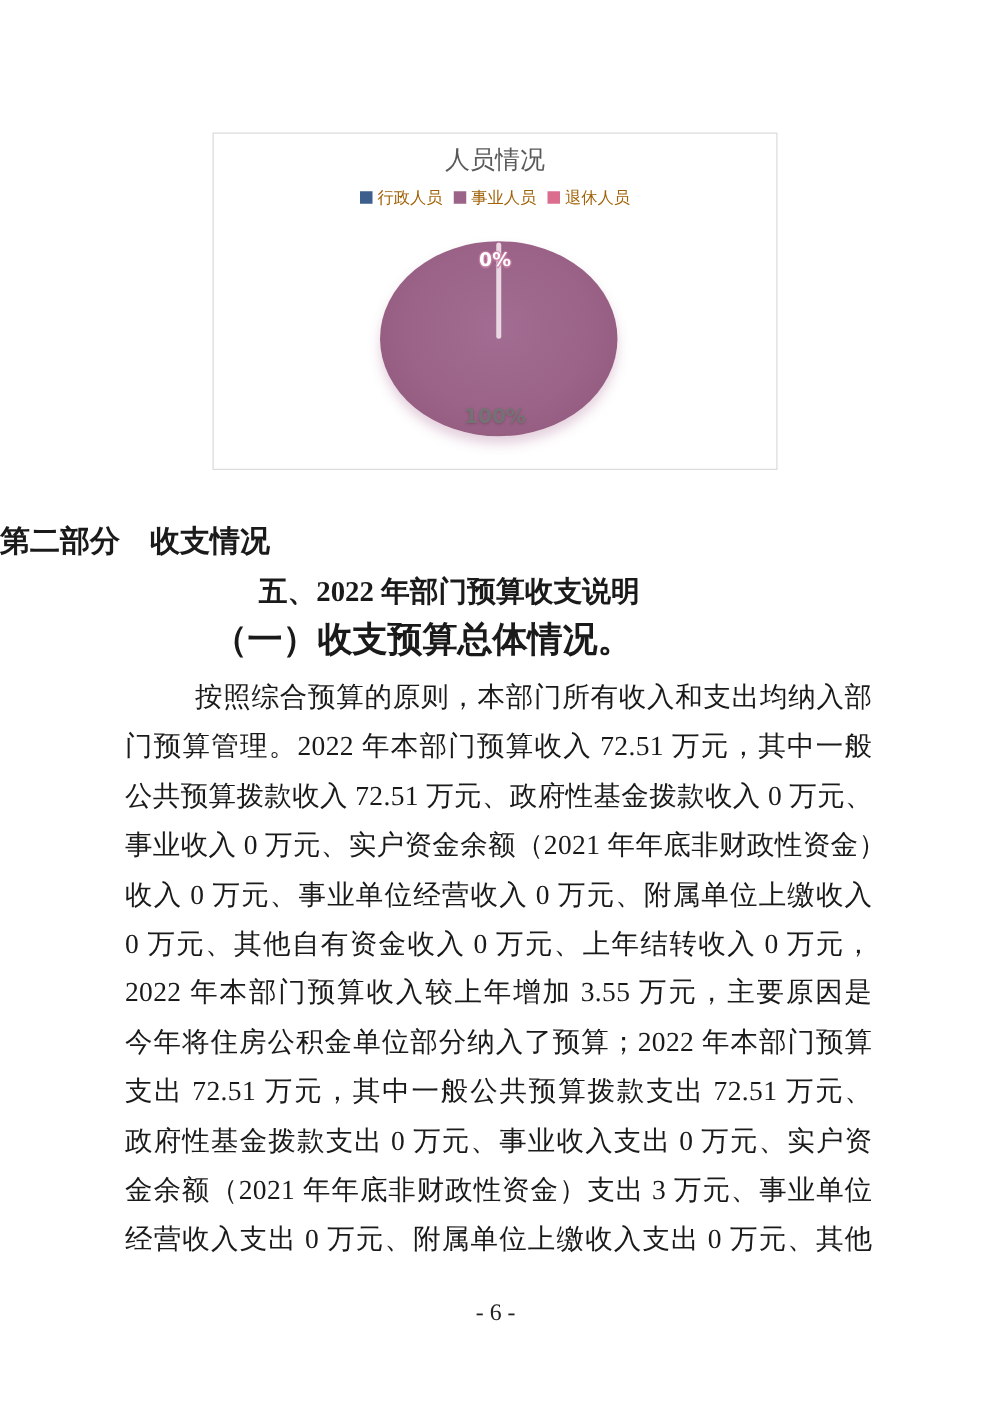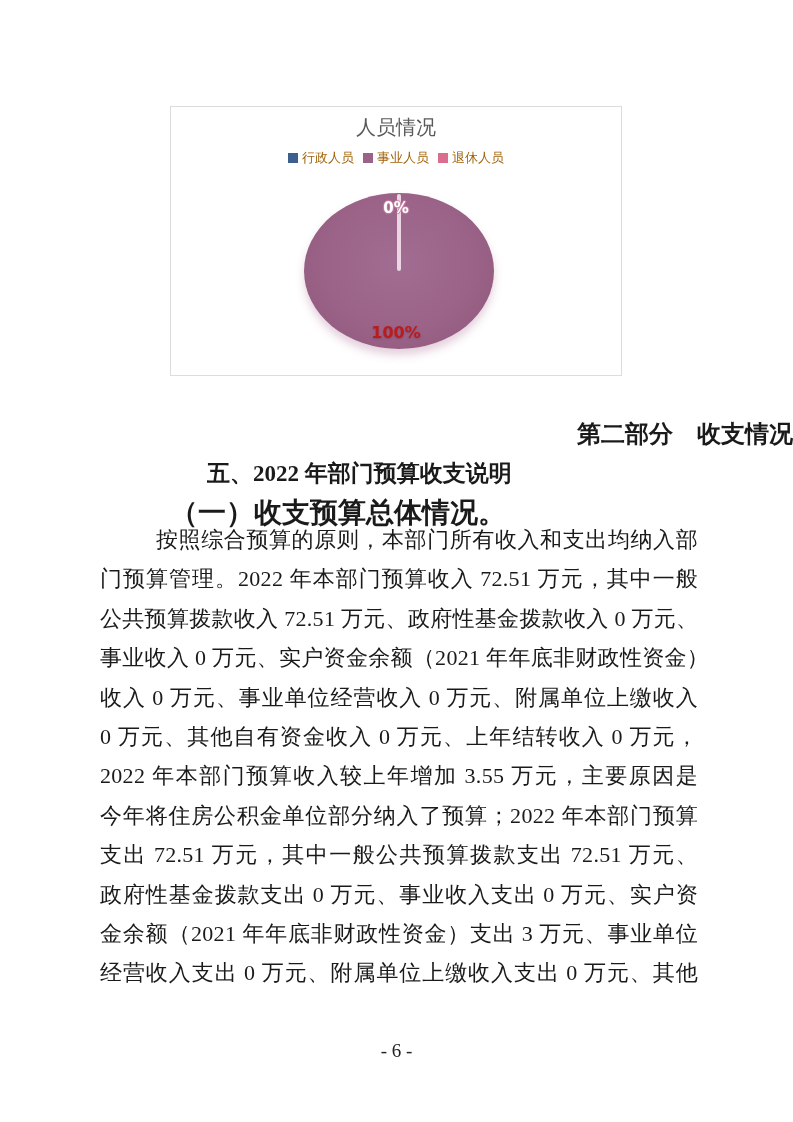--- a/index.html
+++ b/index.html
@@ -43,41 +43,41 @@
     position:absolute;left:226px;top:87px;width:4px;height:77px;
     background:#ead7e3;border-radius:2px;
   }
   .pie-label-top{
     position:absolute;left:0;top:92px;width:100%;text-align:center;
     font-size:15px;font-weight:bold;color:#ffffff;
     text-shadow:-1px 0 1px #c97fa4,1px 0 1px #c97fa4,0 -1px 1px #c97fa4,0 1px 1px #c97fa4;
   }
   .pie-label-bottom{
     position:absolute;left:0;top:216px;width:100%;text-align:center;
-    font-size:16px;font-weight:bold;color:#b91c1c;
+    font-size:16px;font-weight:bold;color:#737373;
     text-shadow:0 1px 2px rgba(120,60,95,0.6);
   }
 
   
   .h-part{
     position:absolute;top:419px;left:0;width:100%;
-    text-align:right;font-weight:bold;font-size:24px;line-height:30px;
+    text-align:left;font-weight:bold;font-size:24px;line-height:30px;
   }
   .h-section{
     position:absolute;top:459px;left:163px;
     font-weight:bold;font-size:23px;line-height:29px;margin-left:44px;
   }
   .h-subsection{
     position:absolute;top:498px;left:170px;
     font-weight:bold;font-size:28px;line-height:29px;
   }
 
   
   .body-text{
-    position:absolute;left:100px;top:520px;width:598px;
+    position:absolute;left:100px;top:538px;width:598px;
   }
   .body-line{
     height:39.4px;line-height:39.4px;font-size:22px;
     white-space:nowrap;
     text-align:justify;text-align-last:justify;
     text-justify:inter-character;
     letter-spacing:0.3px;
   }
   .body-line.first{padding-left:56px;}
 

